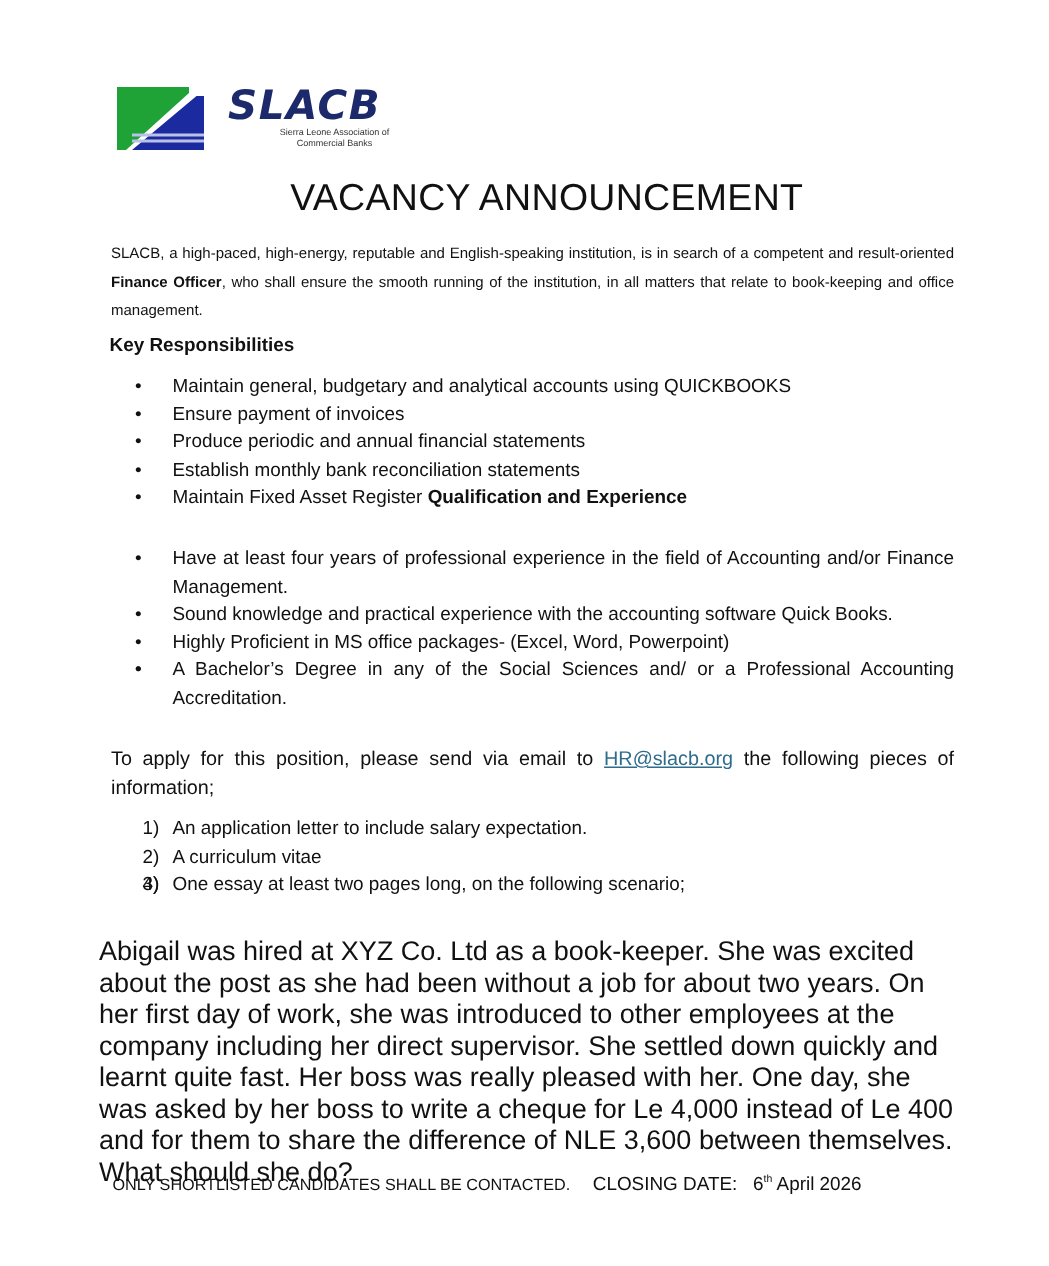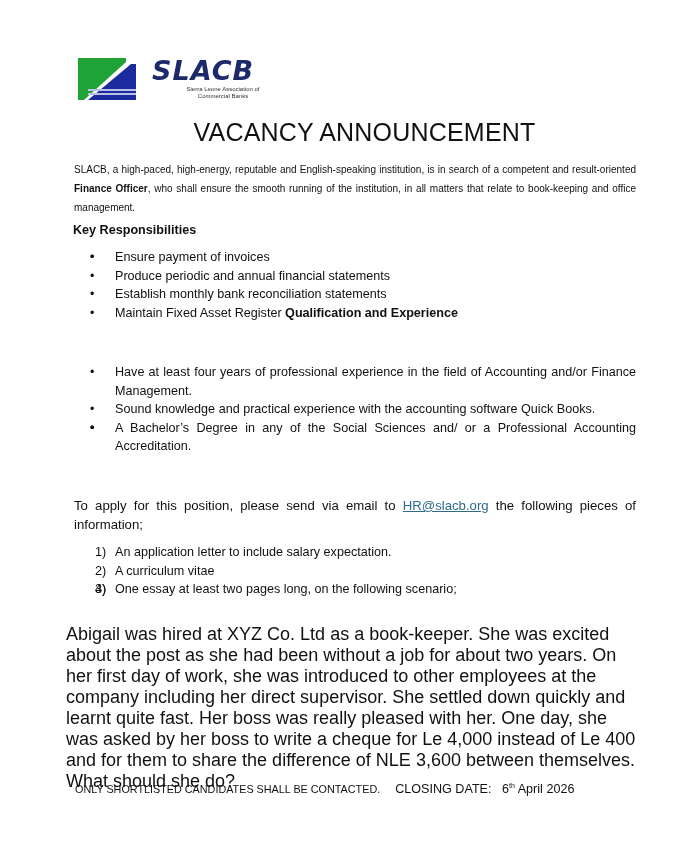--- a/index.html
+++ b/index.html
@@ -51,31 +51,31 @@
   </div>
 </div>
 
 <div class="title">VACANCY ANNOUNCEMENT</div>
 
 <div class="intro"><span>SLACB, a high-paced, high-energy, reputable and English-speaking institution, is in search of a competent and result-oriented </span><b>Finance Officer</b><span>, who shall ensure the smooth running of the institution, in all matters that relate to book-keeping and office management.</span></div>
 
 <div class="h-resp">Key Responsibilities</div>
 
 <ul class="bul" id="resp">
-  <li><span class="dot">•</span></li>
+  <li><span class="dot">•</span><span>Maintain general, budgetary and analytical accounts using QUICKBOOKS</span></li>
   <li><span class="dot">•</span><span>Ensure payment of invoices</span></li>
   <li><span class="dot">•</span><span>Produce periodic and annual financial statements</span></li>
   <li><span class="dot">•</span><span>Establish monthly bank reconciliation statements</span></li>
   <li><span class="dot">•</span><span>Maintain Fixed Asset Register </span><b>Qualification and Experience</b></li>
 </ul>
 
 <ul class="bul" id="qual">
   <li><span class="dot">•</span><span>Have at least four years of professional experience in the field of Accounting and/or Finance Management.</span></li>
   <li><span class="dot">•</span><span>Sound knowledge and practical experience with the accounting software Quick Books.</span></li>
-  <li><span class="dot">•</span></li>
+  <li><span class="dot">•</span><span>Highly Proficient in MS office packages- (Excel, Word, Powerpoint)</span></li>
   <li><span class="dot">•</span></li>
   <li><span class="dot">•</span><span>A Bachelor’s Degree in any of the Social Sciences and/ or a Professional Accounting Accreditation.</span></li>
 </ul>
 
 <div class="apply"><span>To apply for this position, please send via email to </span><a class="email">HR@slacb.org</a><span> the following pieces of information;</span></div>
 
 <ol class="steps">
   <li><span class="num">1)</span><span>An application letter to include salary expectation.</span></li>
   <li><span class="num">2)</span><span>A curriculum vitae</span></li>
   <li><span class="num">3)</span></li>

